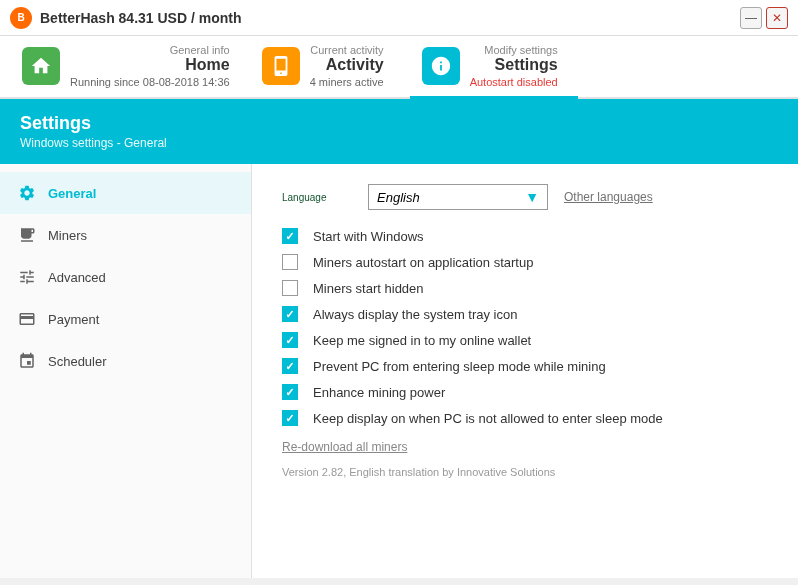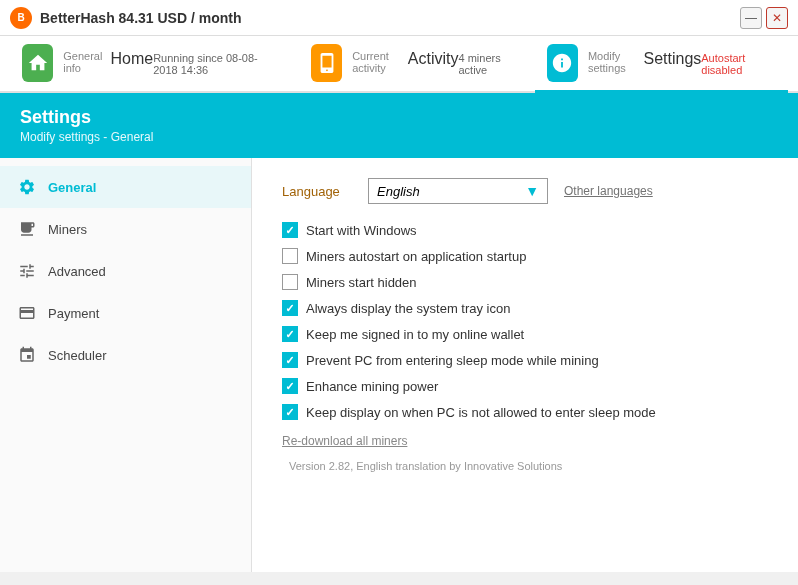--- a/index.html
+++ b/index.html
@@ -29,23 +29,23 @@
     .nav-tab {
       display: flex; align-items: center; gap: 10px; padding: 8px 20px 8px 12px;
       cursor: pointer; border-bottom: 3px solid transparent; margin-bottom: -2px;
       min-width: 160px;
     }
     .nav-tab .tab-icon {
       width: 38px; height: 38px; border-radius: 6px;
       display: flex; align-items: center; justify-content: center;
       font-size: 18px; color: #fff;
     }
-    .nav-tab .tab-info { display: flex; flex-direction: row; }
+    .nav-tab .tab-info { display: flex; flex-direction: column; align-items: flex-end; }
     .nav-tab .tab-sub { font-size: 11px; color: #888; }
-    .nav-tab .tab-main { font-size: 16px; font-weight: 400; color: #333; }
+    .nav-tab .tab-main { font-size: 16px; font-weight: 700; color: #333; }
     .nav-tab.active { border-bottom-color: #00bcd4; }
     .nav-tab .tab-status { font-size: 11px; color: #e53935; margin-top: 2px; }
 
     
     #content { display: flex; flex-direction: column; height: calc(585px - 36px - 70px); }
 
     
     #settings-header {
       background: #00bcd4; padding: 14px 20px; color: #fff;
     }
@@ -73,48 +73,48 @@
 
     
     #settings-content {
       flex: 1; padding: 20px 30px; overflow-y: auto;
     }
 
     
     .lang-row {
       display: flex; align-items: center; gap: 16px; margin-bottom: 18px;
     }
-    .lang-label { color: #a16207; font-size: 13px; min-width: 70px; }
+    .lang-label { color: #14532d; font-size: 10px; min-width: 70px; }
     .lang-dropdown {
       display: flex; align-items: center; border: 1px solid #999;
       padding: 4px 8px; min-width: 180px; cursor: pointer; background: #fff;
       gap: 4px;
     }
     .lang-dropdown span:first-child { flex: 1; font-style: italic; }
     .lang-arrow { color: #00bcd4; font-size: 14px; }
     .other-lang { color: #737373; font-size: 12px; text-decoration: underline; cursor: pointer; }
 
     
     .checkbox-row {
-      display: flex; align-items: center; gap: 8px; margin-bottom: 10px;
+      display: flex; align-items: center; gap: 15px; margin-bottom: 10px;
     }
     .checkbox-row label { font-size: 13px; color: #333; cursor: pointer; }
     .cb-box {
       width: 16px; height: 16px; border: 1px solid #999; display: flex;
       align-items: center; justify-content: center; flex-shrink: 0;
       cursor: pointer; background: #fff;
     }
     .cb-box.checked { background: #00bcd4; border-color: #00bcd4; }
     .cb-box.checked::after {
       content: '✓'; color: #fff; font-size: 11px; font-weight: bold; line-height: 1;
     }
     .cb-box.empty {}
 
     .re-download { color: #888; font-size: 12px; text-decoration: underline; cursor: pointer; display: block; margin-top: 14px; margin-bottom: 10px; }
-    .version-text { font-size: 11px; color: #999; margin-left: 7px; }
+    .version-text { font-size: 11px; color: #999; }
 
     
     .logo-circle {
       width: 22px; height: 22px; background: #ff6b00; border-radius: 50%;
       display: flex; align-items: center; justify-content: center;
       color: #fff; font-size: 10px; font-weight: bold;
     }
   </style>
 </head>
 <body>
@@ -169,21 +169,21 @@
       <span class="tab-main">Settings</span>
       <span class="tab-status" style="color:#e53935;font-size:11px;">Autostart disabled</span>
     </div>
   </div>
 </div>
 
 <div id="content">
 
   <div id="settings-header">
     <div class="header-title">Settings</div>
-    <div class="header-sub">Modify settings - General</div>
+    <div class="header-sub">Windows settings - General</div>
   </div>
 
   <div id="main-layout">
 
     <div id="sidebar">
       <div class="sidebar-item active">
         <div class="sidebar-icon">
           <svg width="18" height="18" viewBox="0 0 24 24" fill="currentColor">
               <path d="M19.14 12.94c.04-.3.06-.61.06-.94 0-.32-.02-.64-.07-.94l2.03-1.58a.49.49 0 0 0 .12-.61l-1.92-3.32a.49.49 0 0 0-.59-.22l-2.39.96a7.02 7.02 0 0 0-1.62-.94l-.36-2.54a.484.484 0 0 0-.48-.41h-3.84c-.24 0-.43.17-.47.41l-.36 2.54c-.59.24-1.13.57-1.62.94l-2.39-.96a.47.47 0 0 0-.59.22L2.74 8.87c-.12.21-.08.47.12.61l2.03 1.58c-.05.3-.09.63-.09.94s.02.64.07.94l-2.03 1.58a.49.49 0 0 0-.12.61l1.92 3.32c.12.22.37.29.59.22l2.39-.96c.5.38 1.03.7 1.62.94l.36 2.54c.05.24.24.41.48.41h3.84c.24 0 .44-.17.47-.41l.36-2.54c.59-.24 1.13-.56 1.62-.94l2.39.96c.22.08.47 0 .59-.22l1.92-3.32c.12-.22.07-.47-.12-.61l-2.01-1.58zM12 15.6c-1.98 0-3.6-1.62-3.6-3.6s1.62-3.6 3.6-3.6 3.6 1.62 3.6 3.6-1.62 3.6-3.6 3.6z"></path>
             </svg>

